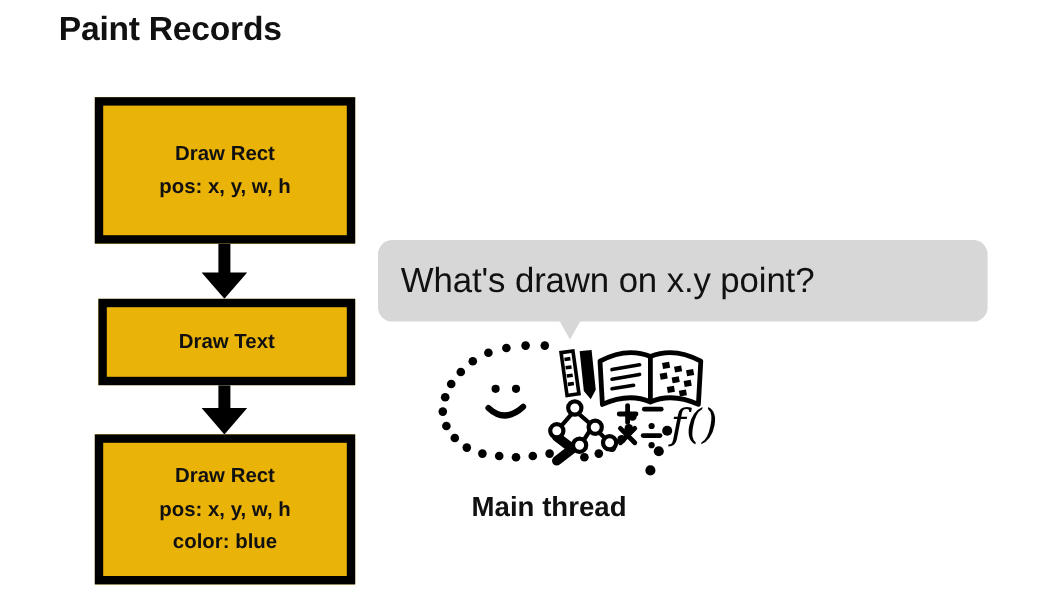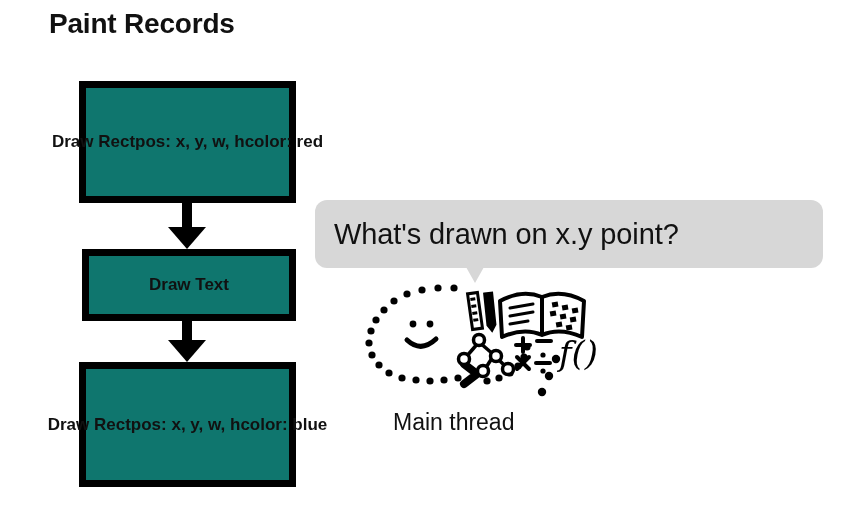--- a/index.html
+++ b/index.html
@@ -25,24 +25,24 @@
     font-weight: bold;
     letter-spacing: -0.2px;
     color: #111111;
     white-space: nowrap;
   }
 
   
   .record-box {
     position: absolute;
     box-sizing: border-box;
-    background: #0f766e;
+    background: #eab308;
     border: 7px solid #000000;
     display: flex;
-    flex-direction: row;
+    flex-direction: column;
     align-items: center;
     justify-content: center;
     text-align: center;
   }
   .record-line {
     font-size: 17px;
     font-weight: bold;
     line-height: 1.62;
     color: #111111;
     white-space: nowrap;
@@ -100,34 +100,33 @@
     width: 240px;
     height: 115px;
   }
 
   
   .thread-caption {
     position: absolute;
     left: 393px;
     top: 409px;
     font-size: 23px;
-    font-weight: normal;
+    font-weight: bold;
     color: #111111;
     white-space: nowrap;
   }
 </style>
 </head>
 <body>
 
 <div class="slide-title">Paint Records</div>
 
 <div class="record-box" id="box-draw-rect-red">
   <div class="record-line">Draw Rect</div>
   <div class="record-line">pos: x, y, w, h</div>
-  <div class="record-line">color: red</div>
 </div>
 
 <svg class="flow-arrow" id="arrow-1" viewBox="0 0 44 46">
   <rect x="17" y="0" width="10" height="26" fill="#000000"></rect>
   <polygon points="3,24 41,24 22,46" fill="#000000"></polygon>
 </svg>
 
 <div class="record-box" id="box-draw-text">
   <div class="record-line">Draw Text</div>
 </div>

